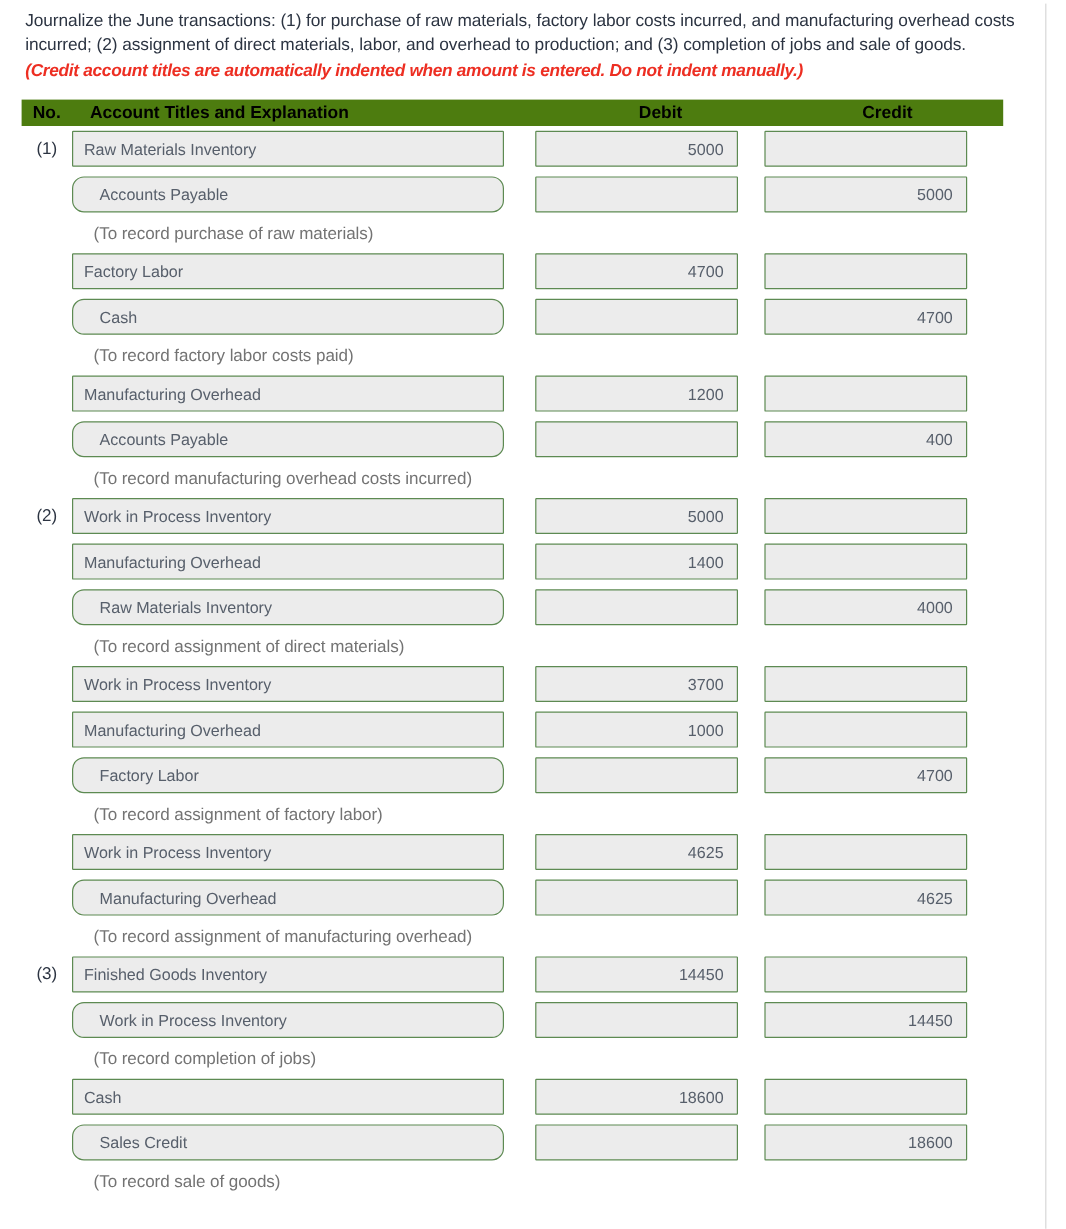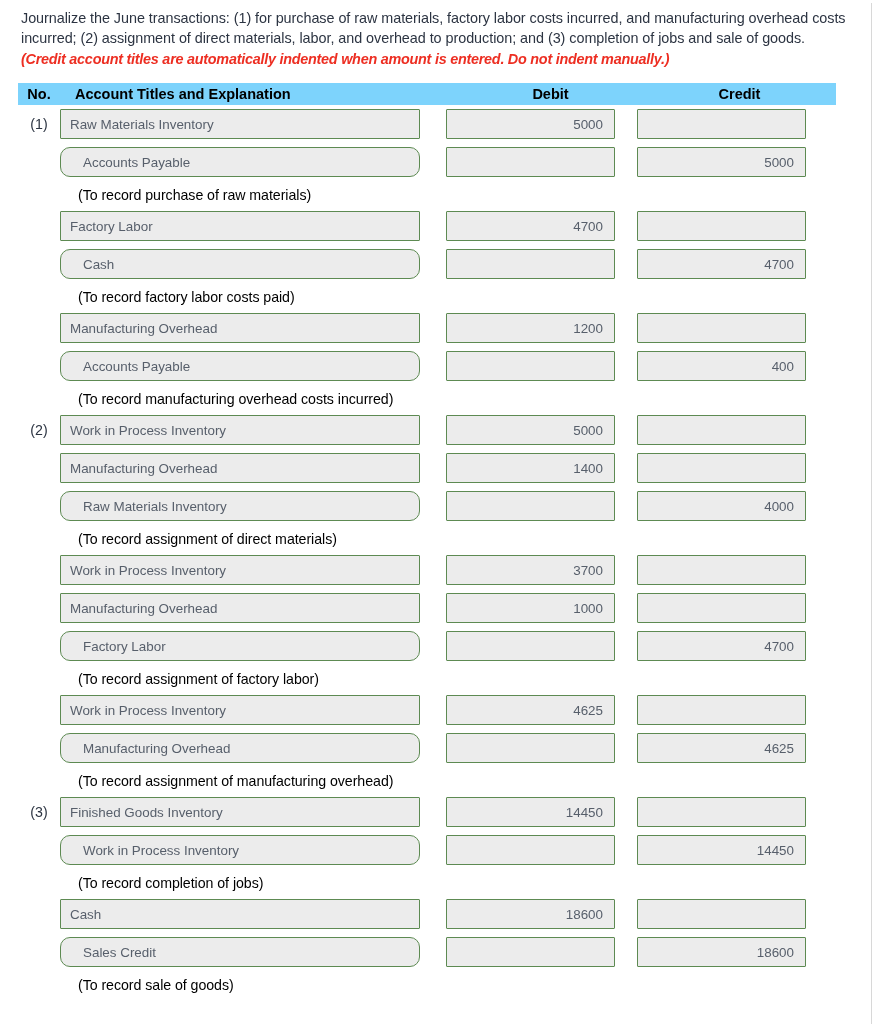--- a/index.html
+++ b/index.html
@@ -51,21 +51,21 @@
   
   .jtable {
     position: absolute;
     left: 18px;
     top: 80px;
     width: 818px;
   }
   .thead {
     display: flex;
     align-items: center;
-    background: #7dd3fc;
+    background: #4d7c0f;
     height: 22px;
     font-weight: bold;
     font-size: 14.5px;
     color: #000000;
   }
   .th-no {
     width: 42px;
     text-align: center;
     flex: 0 0 42px;
   }
@@ -138,21 +138,21 @@
   .expl {
     display: flex;
     align-items: center;
     height: 21px;
     margin-bottom: 5px;
   }
   .expl .no { width: 42px; flex: 0 0 42px; }
   .expl .txt {
     flex: 1 1 auto;
     font-size: 14.2px;
-    color: #000000;
+    color: #737373;
     padding-left: 18px;
     letter-spacing: -0.05px;
   }
 </style>
 </head>
 <body>
 
 <div class="page">
 
   <p class="prompt"><span>Journalize the June transactions: (1) for purchase of raw materials, factory labor costs incurred, and manufacturing overhead costs incurred; (2) assignment of direct materials, labor, and overhead to production; and (3) completion of jobs and sale of goods. </span><span class="note">(Credit account titles are automatically indented when amount is entered. Do not indent manually.)</span></p>

